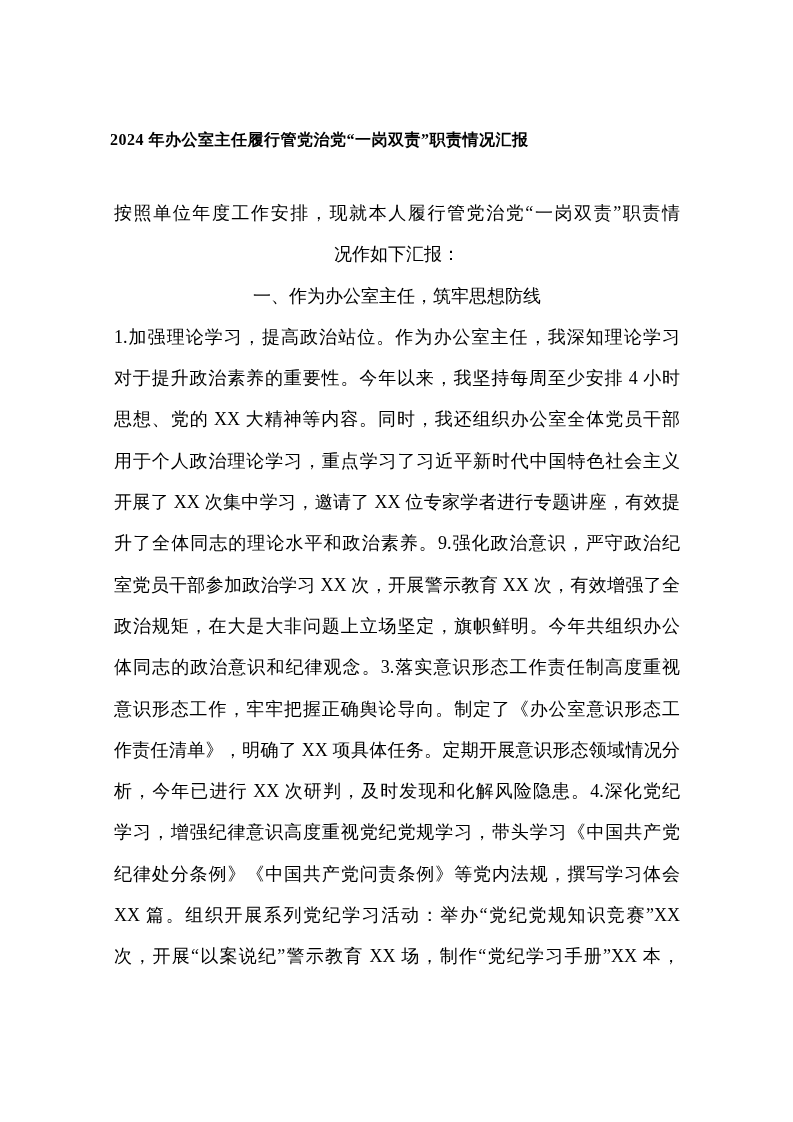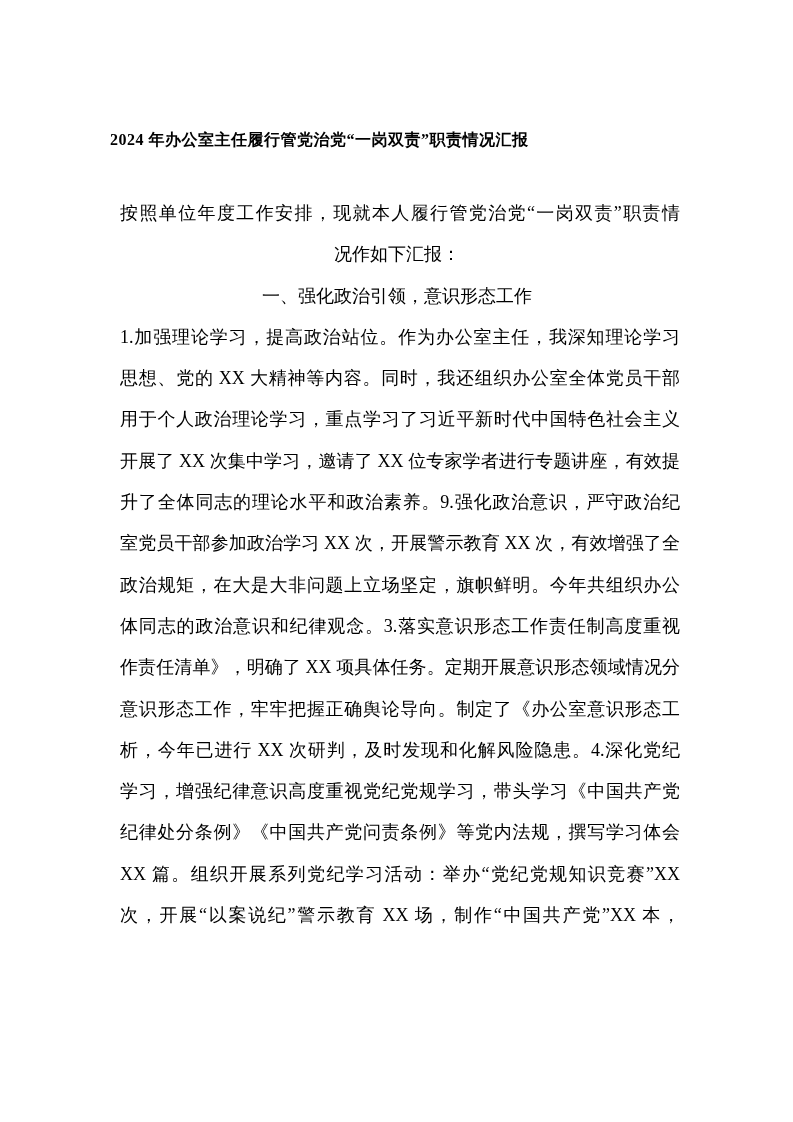--- a/index.html
+++ b/index.html
@@ -40,41 +40,41 @@
     line-height: 41.3px;
     text-align: center;
     white-space: nowrap;
   }
   .line.j {
     white-space: normal;
     text-align: justify;
     text-align-last: justify;
     text-justify: inter-character;
     overflow: hidden;
-    margin-left: 6px;
   }
 </style>
 </head>
 <body>
 
 <div class="page">
   <div class="doc-title">2024 年办公室主任履行管党治党“一岗双责”职责情况汇报</div>
   <div class="doc-body">
       <div class="line j">按照单位年度工作安排，现就本人履行管党治党“一岗双责”职责情</div>
       <div class="line">况作如下汇报：</div>
-      <div class="line">一、强化政治引领，意识形态工作</div>
+      <div class="line">一、作为办公室主任，筑牢思想防线</div>
       <div class="line j">1.加强理论学习，提高政治站位。作为办公室主任，我深知理论学习</div>
+      <div class="line j">对于提升政治素养的重要性。今年以来，我坚持每周至少安排 4 小时</div>
       <div class="line j">思想、党的 XX 大精神等内容。同时，我还组织办公室全体党员干部</div>
       <div class="line j">用于个人政治理论学习，重点学习了习近平新时代中国特色社会主义</div>
       <div class="line j">开展了 XX 次集中学习，邀请了 XX 位专家学者进行专题讲座，有效提</div>
       <div class="line j">升了全体同志的理论水平和政治素养。9.强化政治意识，严守政治纪</div>
       <div class="line j">室党员干部参加政治学习 XX 次，开展警示教育 XX 次，有效增强了全</div>
       <div class="line j">政治规矩，在大是大非问题上立场坚定，旗帜鲜明。今年共组织办公</div>
       <div class="line j">体同志的政治意识和纪律观念。3.落实意识形态工作责任制高度重视</div>
+      <div class="line j">意识形态工作，牢牢把握正确舆论导向。制定了《办公室意识形态工</div>
       <div class="line j">作责任清单》，明确了 XX 项具体任务。定期开展意识形态领域情况分</div>
-      <div class="line j">意识形态工作，牢牢把握正确舆论导向。制定了《办公室意识形态工</div>
       <div class="line j">析，今年已进行 XX 次研判，及时发现和化解风险隐患。4.深化党纪</div>
       <div class="line j">学习，增强纪律意识高度重视党纪党规学习，带头学习《中国共产党</div>
       <div class="line j">纪律处分条例》《中国共产党问责条例》等党内法规，撰写学习体会</div>
       <div class="line j">XX 篇。组织开展系列党纪学习活动：举办“党纪党规知识竞赛”XX</div>
-      <div class="line j">次，开展“以案说纪”警示教育 XX 场，制作“中国共产党”XX 本，</div>
+      <div class="line j">次，开展“以案说纪”警示教育 XX 场，制作“党纪学习手册”XX 本，</div>
     </div>
 </div>
 
 </body></html>

